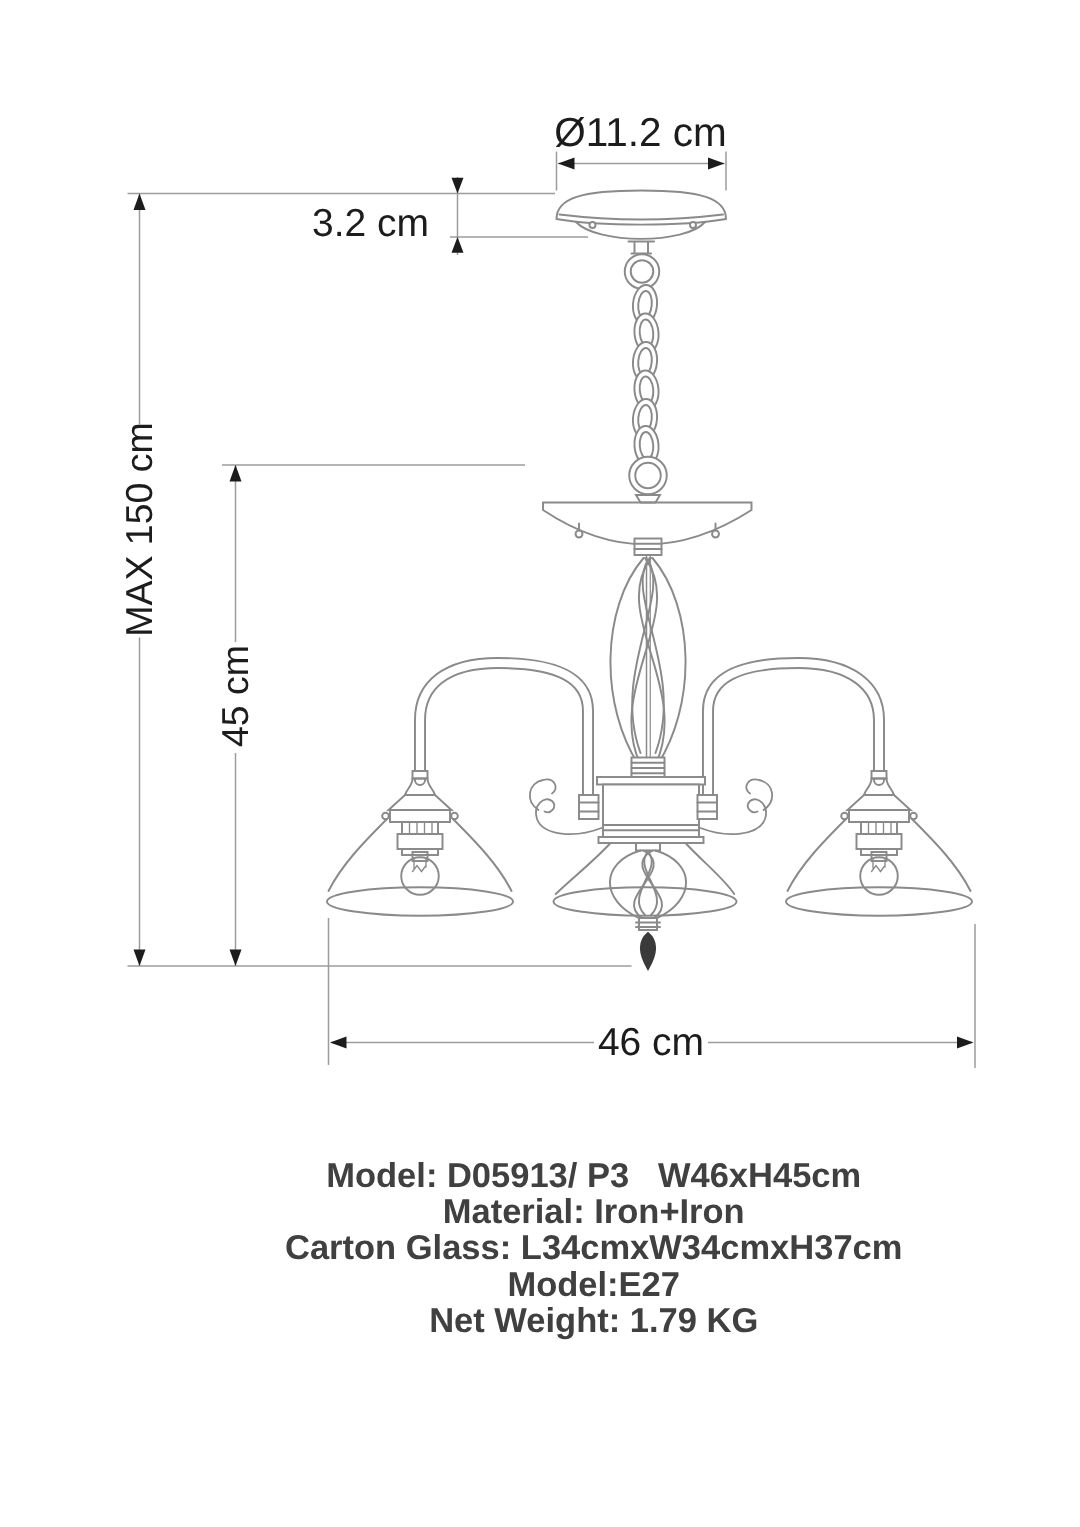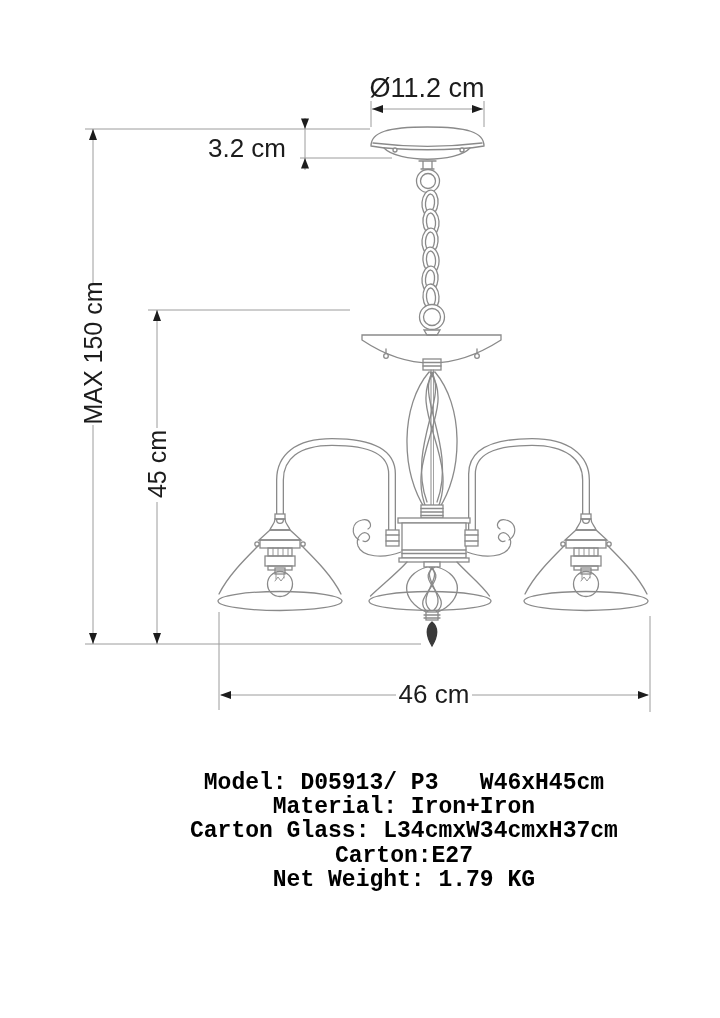--- a/index.html
+++ b/index.html
@@ -13,26 +13,25 @@
   }
   svg{position:absolute;left:0;top:0;}
   .dim-label{
     font-family:"Liberation Sans","DejaVu Sans",sans-serif;
     fill:#1c1c1c;
   }
   .specs{
     position:absolute;
     left:190px;
     top:771px;
-    color:#000000;
+    color:#404040;
     font-size:23px;
     font-weight:bold;
     line-height:24.2px;
     letter-spacing:0px;
-    font-family:Liberation Mono, monospace;
   }
   .specs div{white-space:pre;}
 </style>
 </head>
 <body>
 
 <div class="stage">
 
   <svg width="720" height="1018" viewBox="0 0 720 1018">
 
@@ -245,17 +244,17 @@
 
     <text class="dim-label" x="157" y="464" font-size="25" text-anchor="middle" transform="rotate(-90 157 464)" dominant-baseline="central">45 cm</text>
 
     <text class="dim-label" x="434" y="703" font-size="26" text-anchor="middle">46 cm</text>
   </svg>
 
   <div class="specs">
     <div>Model: D05913/ P3   W46xH45cm</div>
     <div>Material: Iron+Iron</div>
     <div>Carton Glass: L34cmxW34cmxH37cm</div>
-    <div>Carton:E27</div>
+    <div>Model:E27</div>
     <div>Net Weight: 1.79 KG</div>
   </div>
 
 </div>
 
 </body></html>

